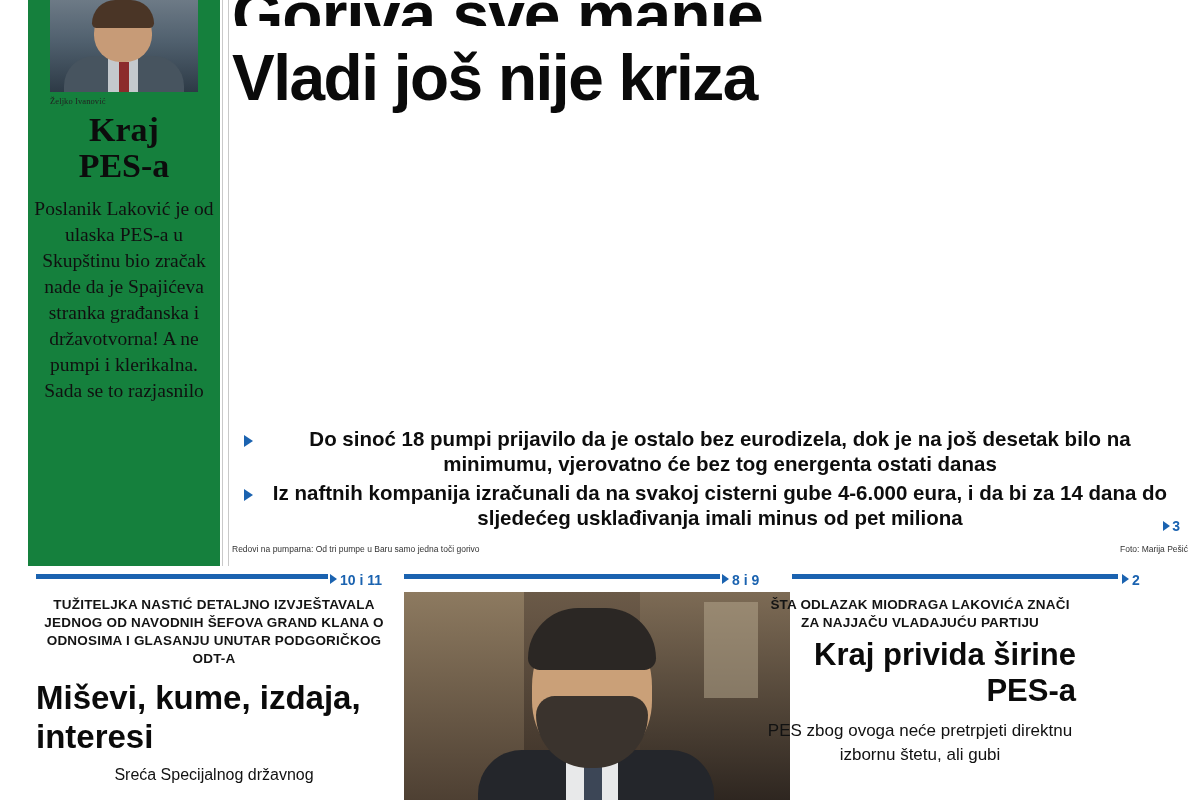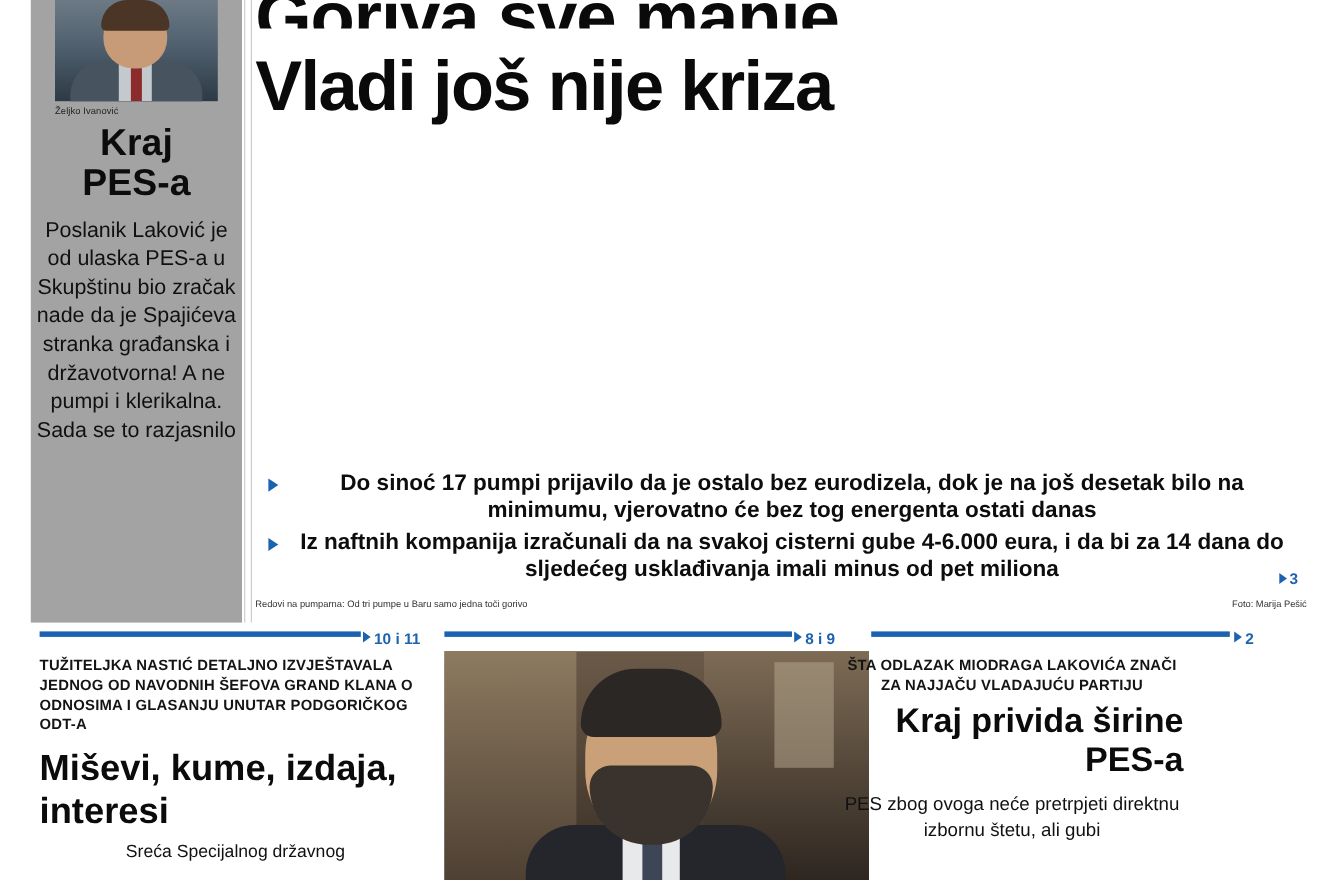--- a/index.html
+++ b/index.html
@@ -22,21 +22,22 @@
     background: #fff;
   }
 
   
   .left-col {
     position: absolute;
     left: 28px;
     top: 0;
     width: 192px;
     height: 566px;
-    background: #a3a3a3;
+    background: #15803d;
+    font-family: Liberation Serif, serif;
   }
   .left-photo {
     position: absolute;
     left: 22px;
     top: 0;
     width: 148px;
     height: 92px;
     background: linear-gradient(180deg,#6d7a86 0%,#50606e 45%,#2d3a46 100%);
     overflow: hidden;
   }
@@ -499,21 +500,21 @@
   .bl {
     position: absolute;
     left: 36px;
     top: 596px;
     width: 356px;
   }
   .bl-kicker {
     font-size: 13.5px;
     line-height: 18px;
     font-weight: bold;
-    text-align: left;
+    text-align: center;
     color: #141414;
     letter-spacing: .2px;
   }
   .bl-title {
     margin-top: 10px;
     font-size: 33px;
     line-height: 39px;
     font-weight: bold;
     text-align: left;
     color: #0b0b0b;
@@ -663,21 +664,21 @@
   </div>
 
   <div class="headline-wrap">
     <div class="headline-1">Goriva sve manje,</div>
     <div class="headline-2">Vladi još nije kriza</div>
   </div>
 
   <div class="bullet-box">
     <div class="bullet">
       <span class="tri"></span>
-      <span class="txt">Do sinoć 17 pumpi prijavilo da je ostalo bez eurodizela, dok je na još desetak bilo na minimumu, vjerovatno će bez tog energenta ostati danas</span>
+      <span class="txt">Do sinoć 18 pumpi prijavilo da je ostalo bez eurodizela, dok je na još desetak bilo na minimumu, vjerovatno će bez tog energenta ostati danas</span>
     </div>
     <div class="bullet">
       <span class="tri"></span>
       <span class="txt">Iz naftnih kompanija izračunali da na svakoj cisterni gube 4-6.000 eura, i da bi za 14 dana do sljedećeg usklađivanja imali minus od pet miliona</span>
     </div>
     <div class="page-ref-3">
       <span class="tri"></span><span>3</span>
     </div>
   </div>
 

